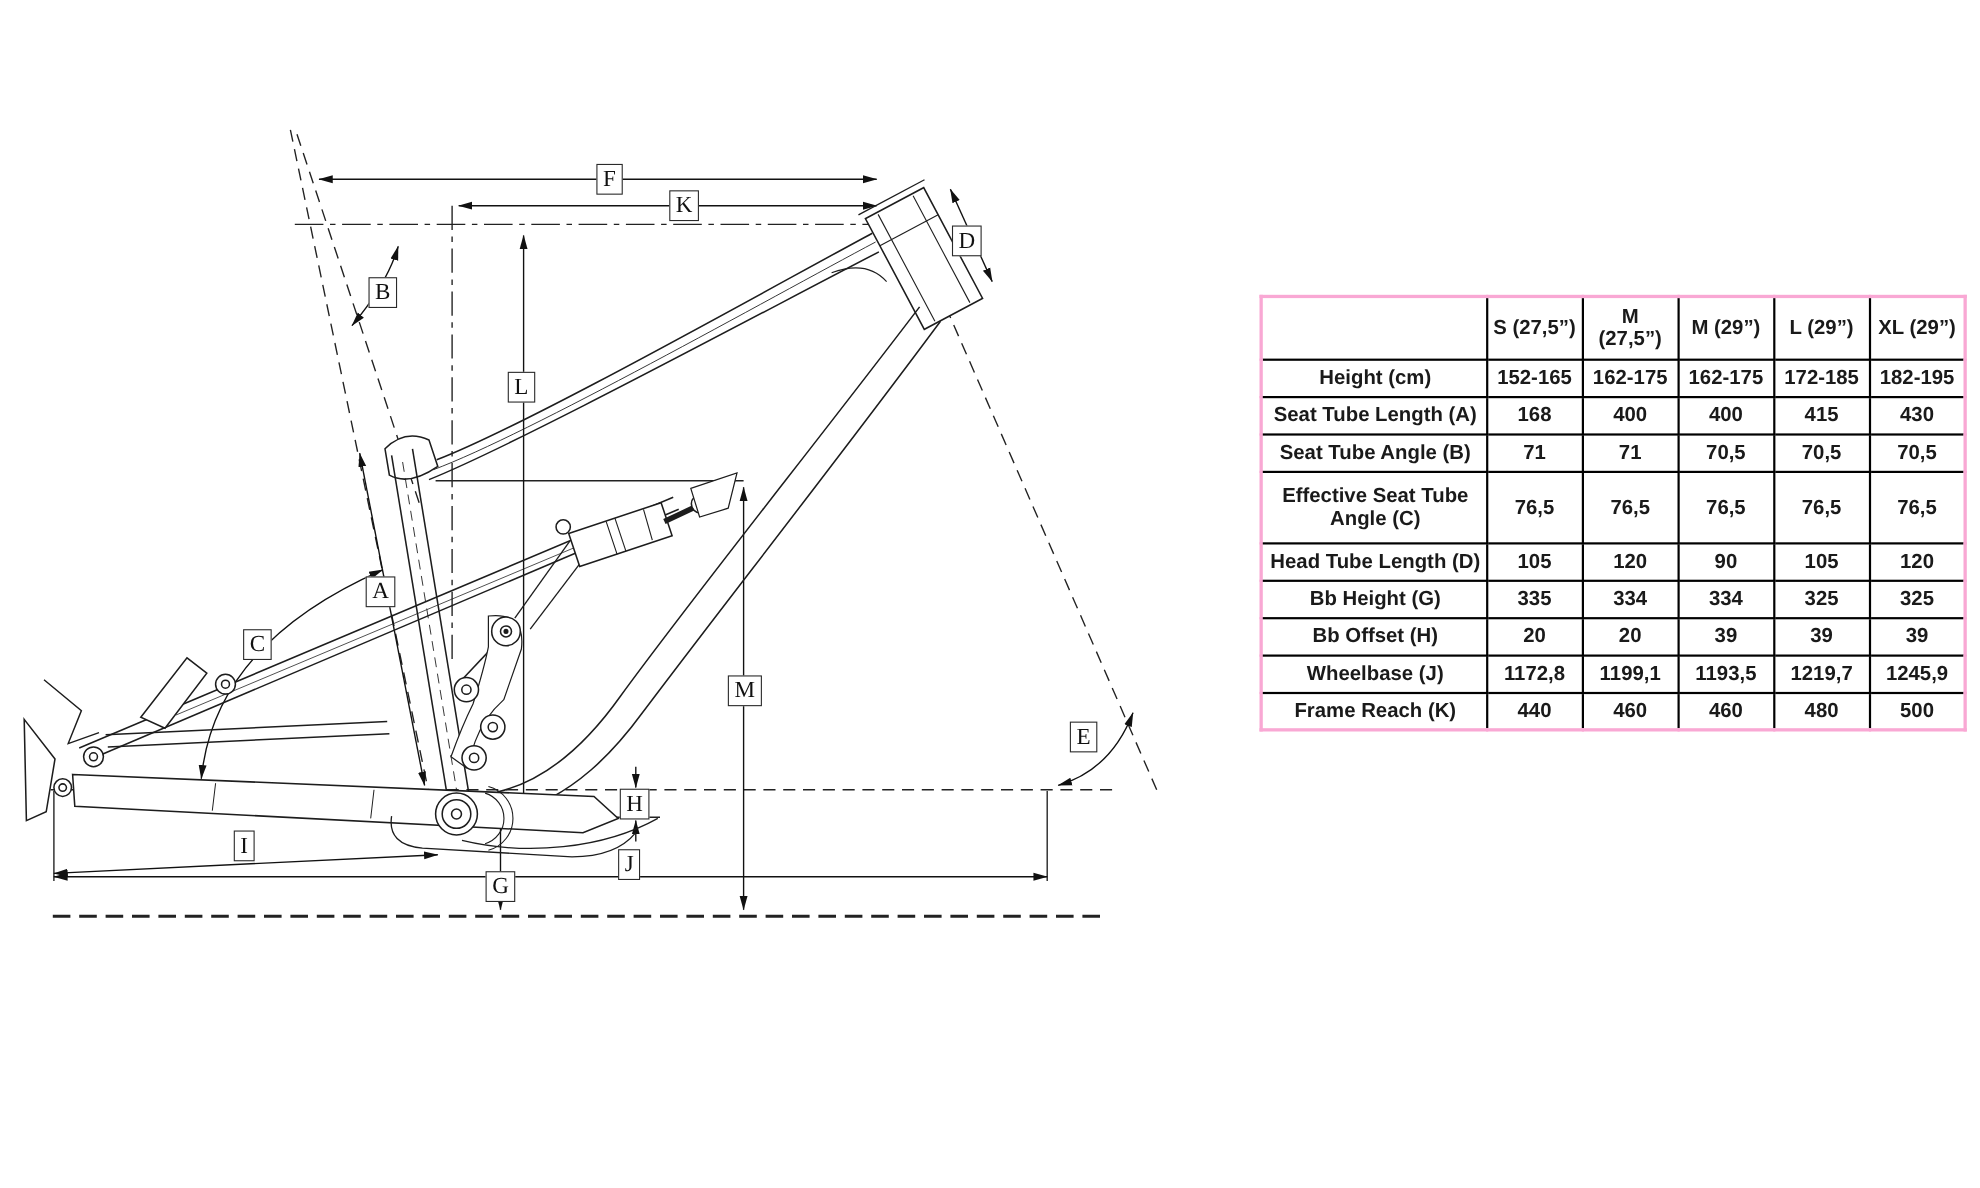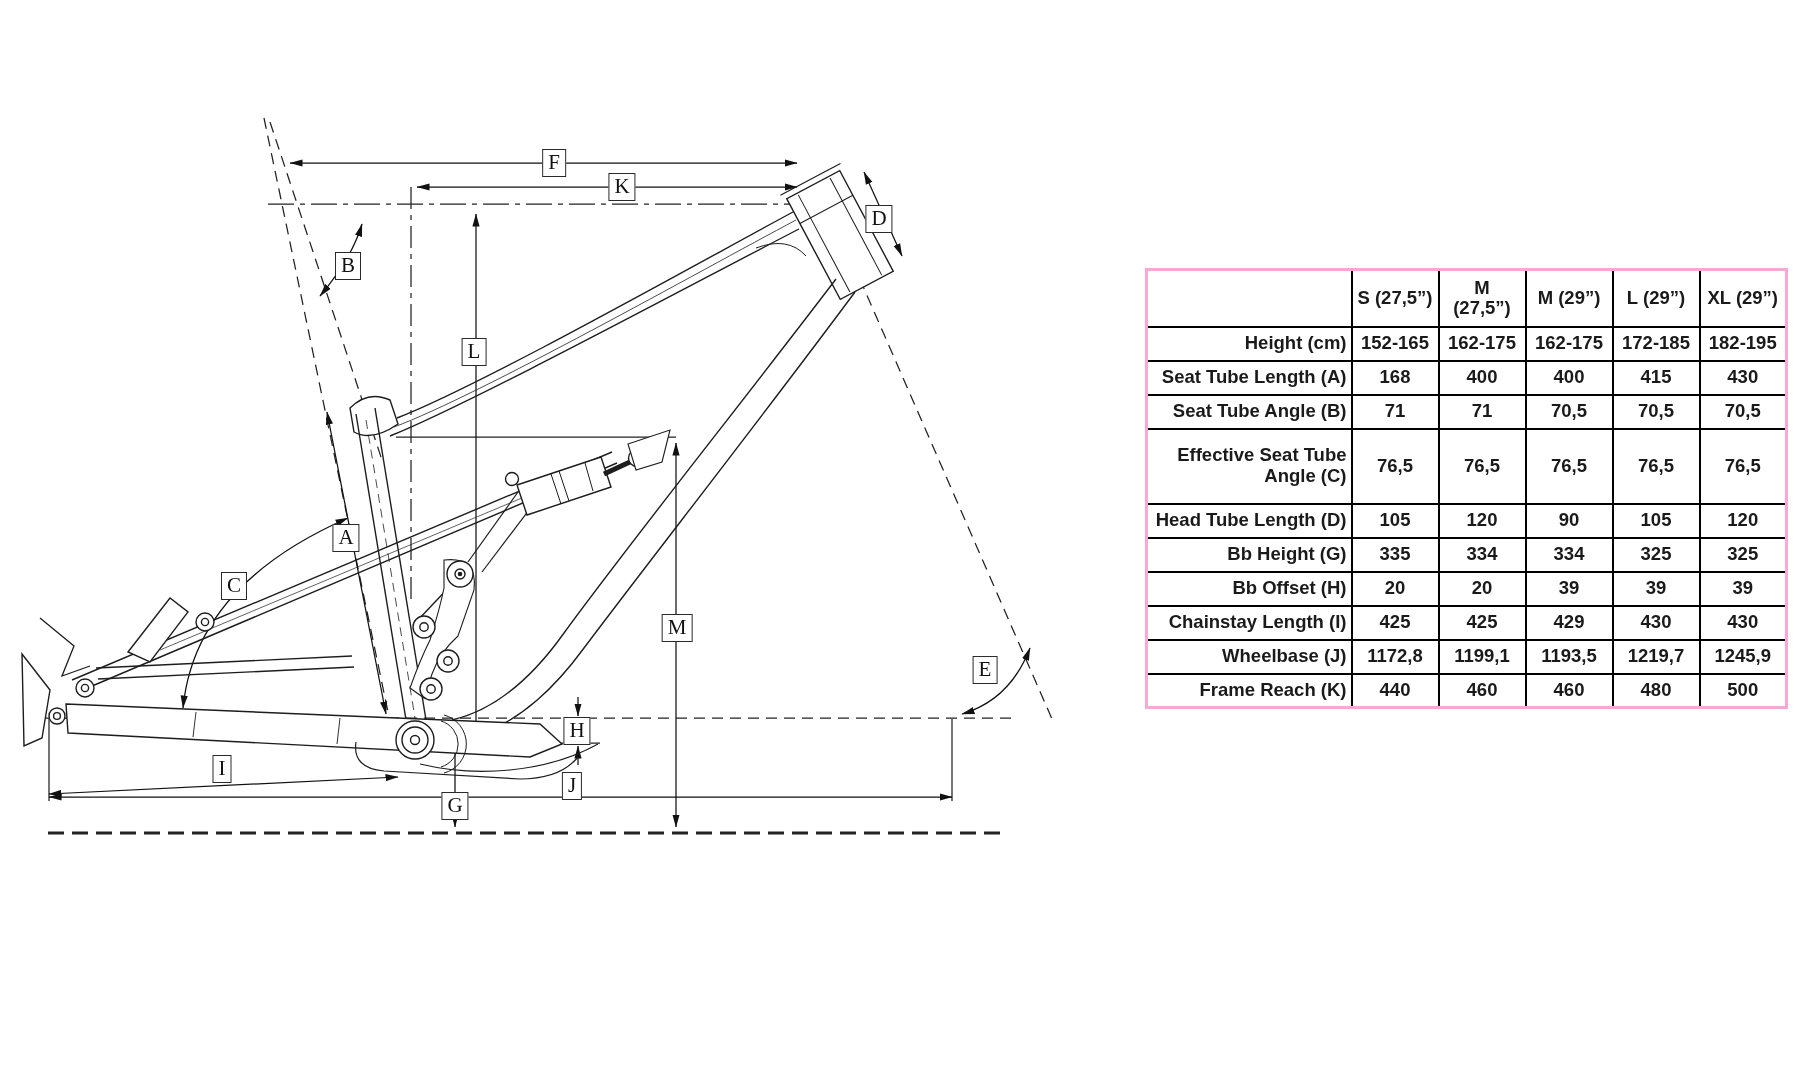--- a/index.html
+++ b/index.html
@@ -22,24 +22,24 @@
   table.geo{border-collapse:collapse;background:#fff;}
   table.geo th,table.geo td{
     border:2px solid #000;
     font-family:"Liberation Sans",sans-serif;
     font-weight:bold;color:#1a1a1a;
     font-size:18.5px;line-height:1.12;
     padding:0 4px;box-sizing:border-box;
   }
   table.geo{border:3px solid #f9a8d4;}
   table.geo th{text-align:center;white-space:pre-line;height:57px;}
-  table.geo td.rowlabel{text-align:right;padding-left:6px;}
+  table.geo td.rowlabel{text-align:center;padding-left:6px;}
   table.geo td.val{text-align:center;}
   tr.row-normal{height:34px;}
-  tr.row-tall{height:75px;}
+  tr.row-tall{height:65px;}
 </style>
 </head>
 <body>
 
 <div id="stage">
 
   <svg width="1800" height="1080" viewBox="0 0 1800 1080">
     <defs>
       <marker id="arr" markerUnits="userSpaceOnUse" markerWidth="14" markerHeight="10" refX="12.5" refY="5" orient="auto-start-reverse">
         <path d="M0,1.4 L13,5 L0,8.6 Z" fill="#111"></path>
@@ -264,28 +264,20 @@
           </tr>
           <tr class="row-normal">
             <td class="rowlabel">Bb Offset (H)</td>
             <td class="val">20</td>
             <td class="val">20</td>
             <td class="val">39</td>
             <td class="val">39</td>
             <td class="val">39</td>
           </tr>
           <tr class="row-normal">
-            <td class="rowlabel">Chainstay Length (I)</td>
-            <td class="val">425</td>
-            <td class="val">425</td>
-            <td class="val">429</td>
-            <td class="val">430</td>
-            <td class="val">430</td>
-          </tr>
-          <tr class="row-normal">
             <td class="rowlabel">Wheelbase (J)</td>
             <td class="val">1172,8</td>
             <td class="val">1199,1</td>
             <td class="val">1193,5</td>
             <td class="val">1219,7</td>
             <td class="val">1245,9</td>
           </tr>
           <tr class="row-normal">
             <td class="rowlabel">Frame Reach (K)</td>
             <td class="val">440</td>

